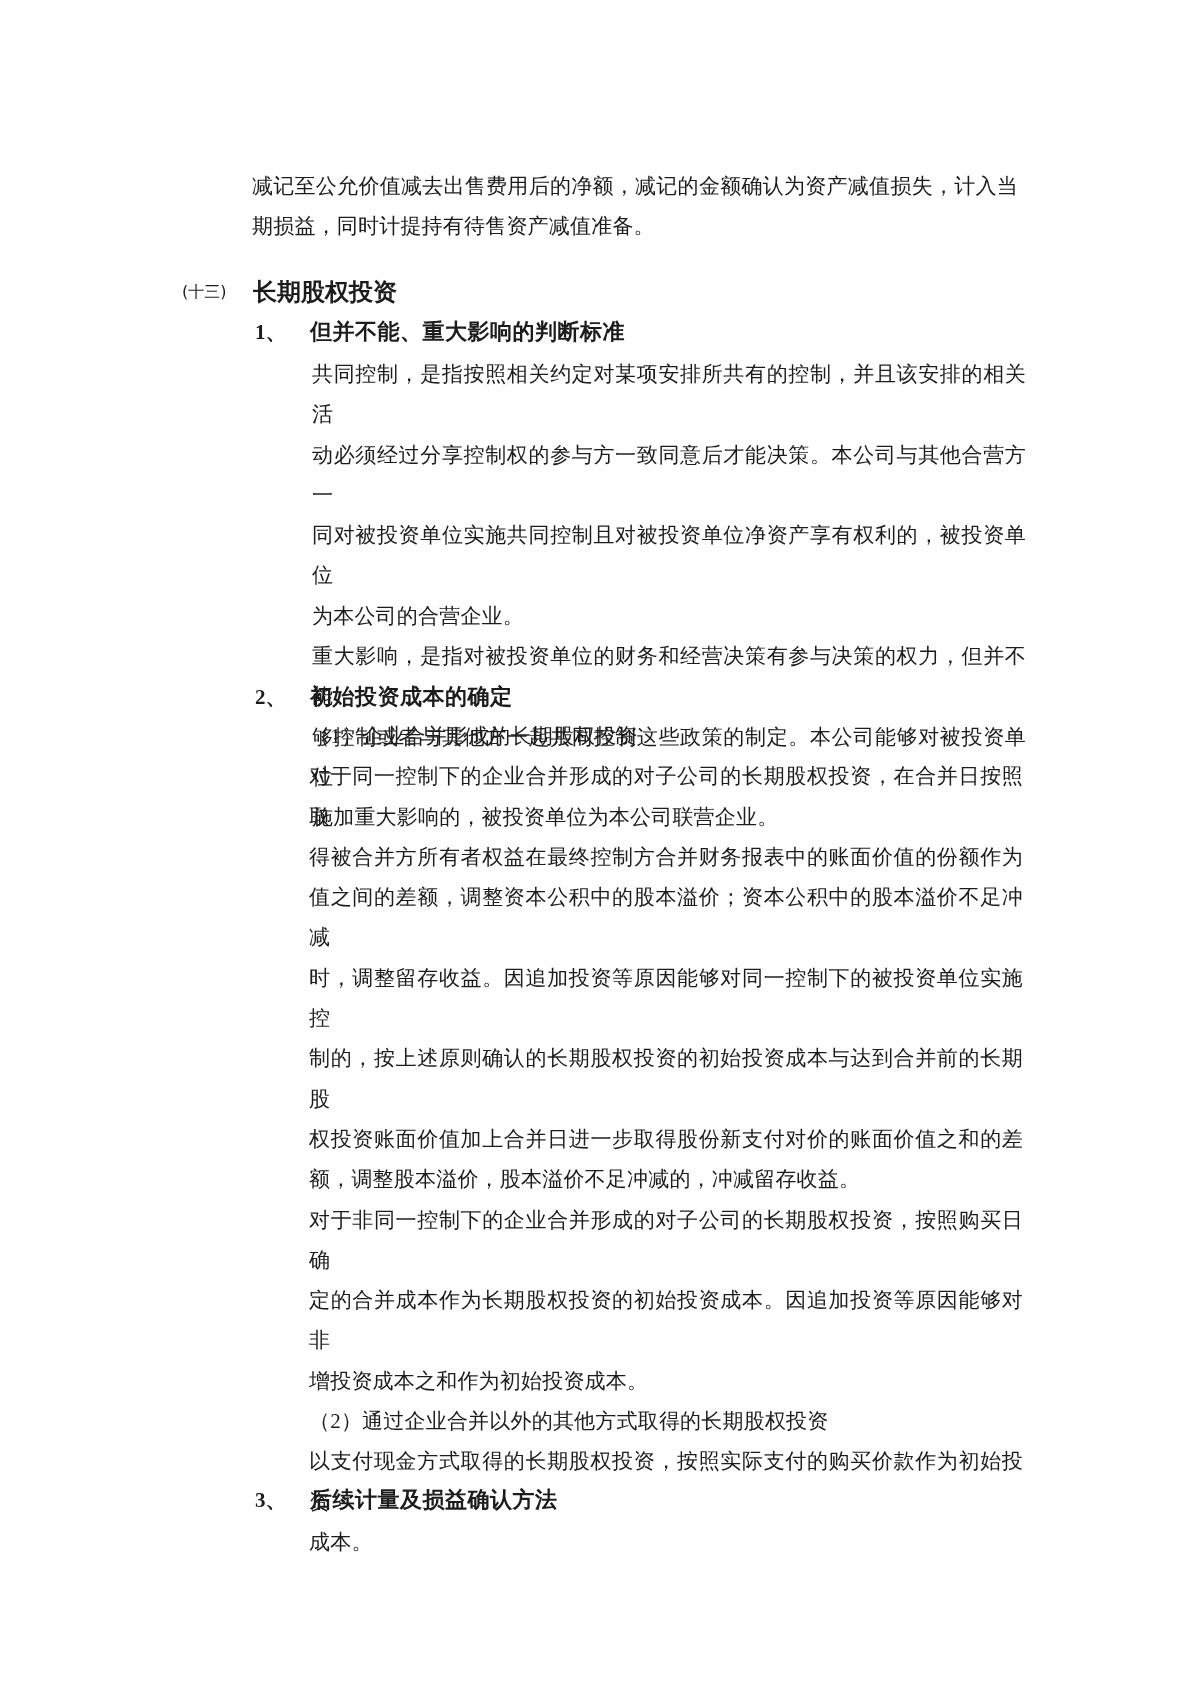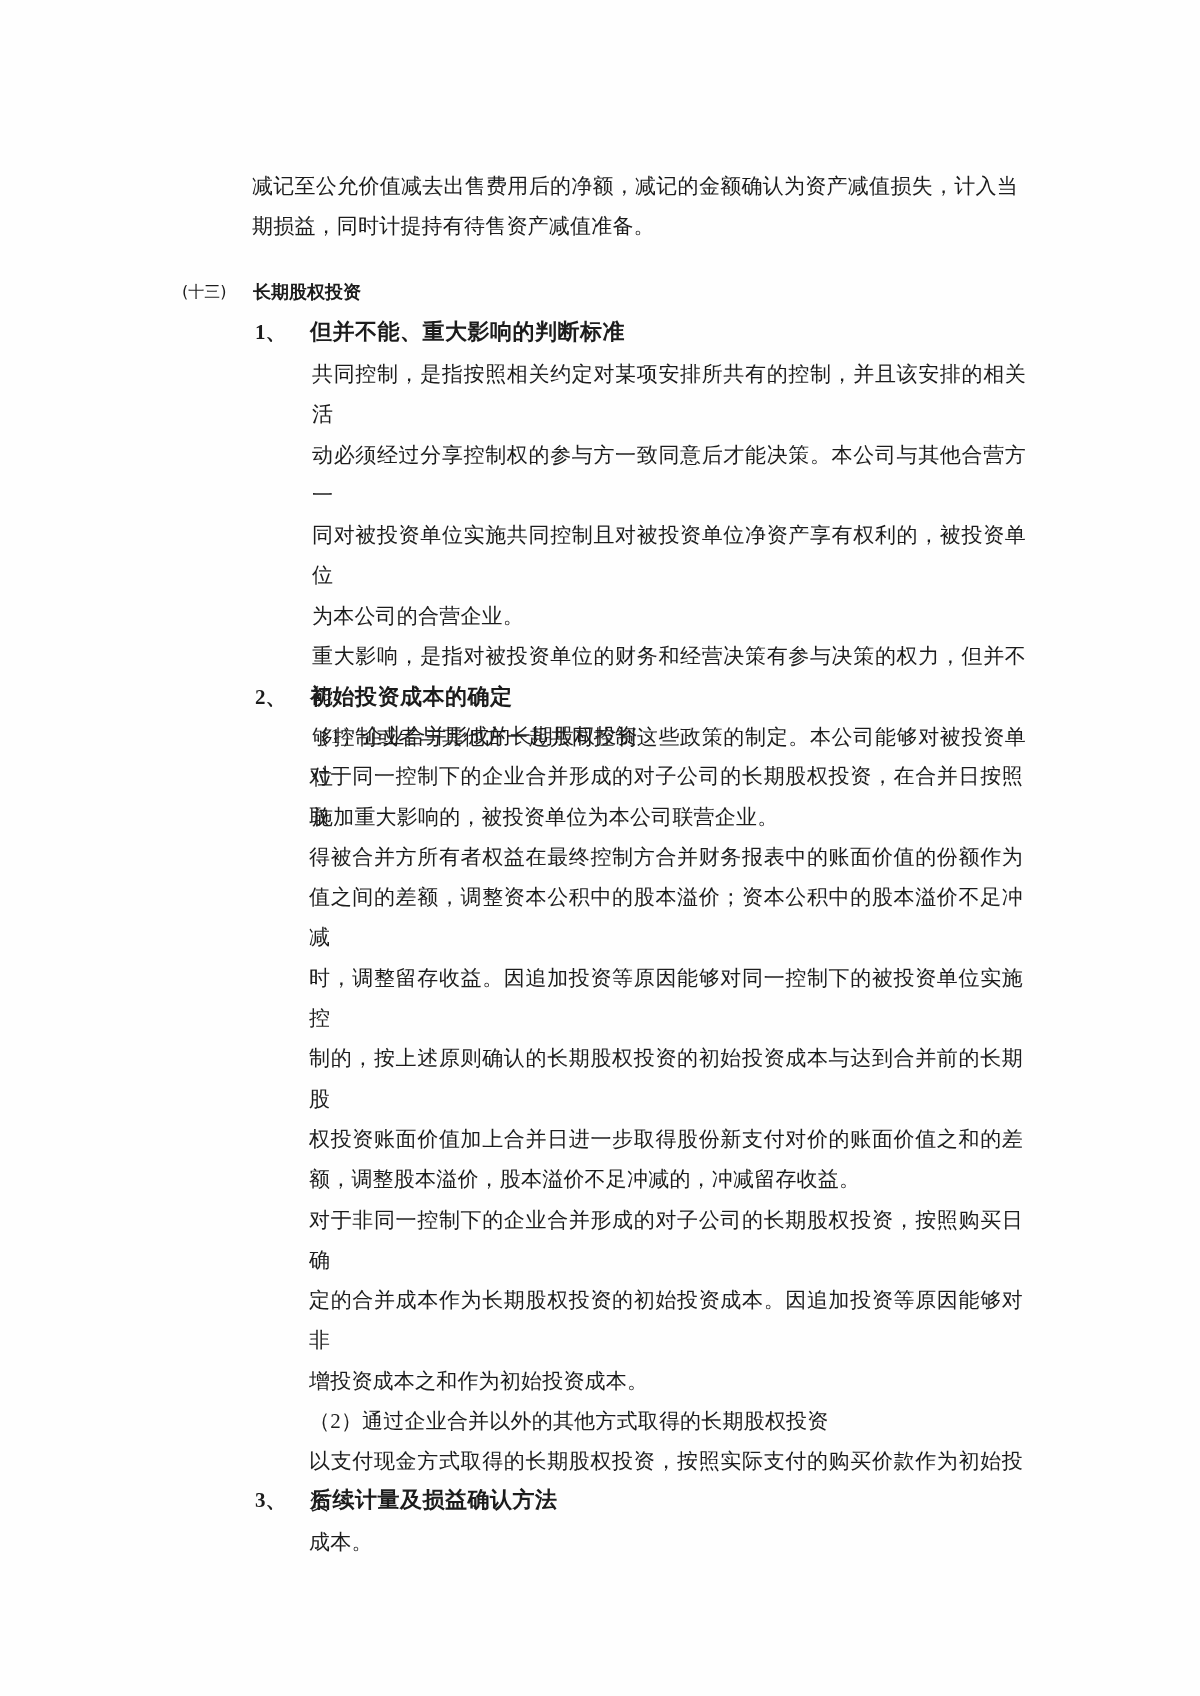--- a/index.html
+++ b/index.html
@@ -64,21 +64,21 @@
     left: 0;
     top: 0;
     font-size: 16px;
     font-weight: normal;
     font-family: "DejaVu Sans", "Liberation Sans", sans-serif;
   }
   .sec-title {
     position: absolute;
     left: 71px;
     top: 0;
-    font-size: 18px;
+    font-size: 24px;
     font-weight: bold;
     font-family: Liberation Serif, serif;
   }
   .sub-head {
     position: absolute;
     left: 255px;
     width: 720px;
     height: 40px;
     line-height: 40px;
   }

